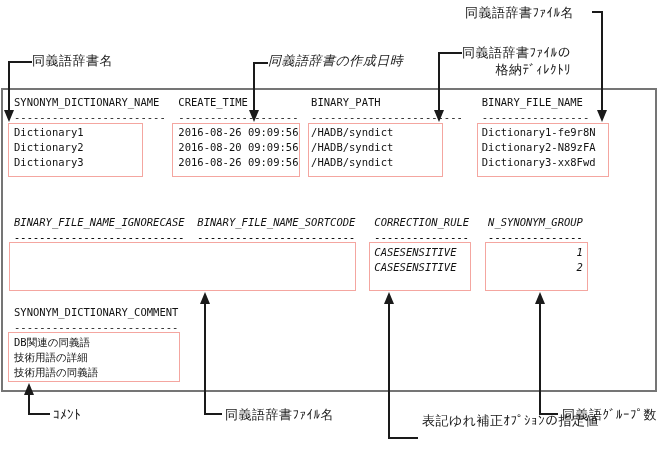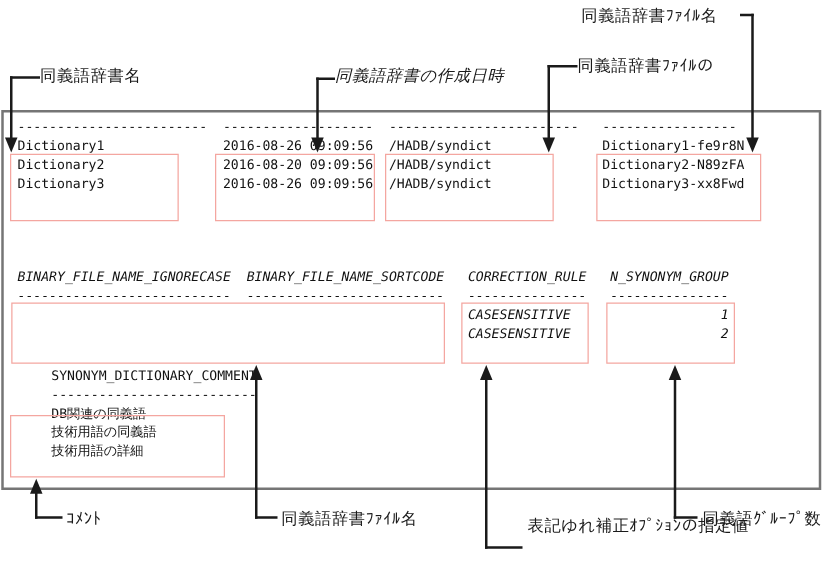--- a/index.html
+++ b/index.html
@@ -37,39 +37,40 @@
   }
 </style>
 </head>
 <body>
 
 <div class="figure">
 
   <div class="frame"></div>
 
   <div class="console" style="left:14px; top:95px;">
+    <div>SYNONYM_DICTIONARY_NAME   CREATE_TIME          BINARY_PATH                BINARY_FILE_NAME</div>
     <div>------------------------  -------------------  ------------------------   -----------------</div>
     <div>Dictionary1               2016-08-26 09:09:56  /HADB/syndict              Dictionary1-fe9r8N</div>
     <div>Dictionary2               2016-08-20 09:09:56  /HADB/syndict              Dictionary2-N89zFA</div>
     <div>Dictionary3               2016-08-26 09:09:56  /HADB/syndict              Dictionary3-xx8Fwd</div>
   </div>
 
   <div class="console" style="left:14px; top:215px;font-style:italic;">
     <div>BINARY_FILE_NAME_IGNORECASE  BINARY_FILE_NAME_SORTCODE   CORRECTION_RULE   N_SYNONYM_GROUP</div>
     <div>---------------------------  -------------------------   ---------------   ---------------</div>
     <div>                                                         CASESENSITIVE                   1</div>
     <div>                                                         CASESENSITIVE                   2</div>
   </div>
 
-  <div class="console" style="left:14px; top:294px;margin-left:27px;">
+  <div class="console" style="left:14px; top:305px;">
     <div>SYNONYM_DICTIONARY_COMMENT</div>
     <div>--------------------------</div>
     <div>DB関連の同義語</div>
+    <div>技術用語の詳細</div>
     <div>技術用語の同義語</div>
-    <div>技術用語の詳細</div>
   </div>
 
   <div class="hl" style="left:8px;   top:123px; width:135px; height:54px;"></div>
   <div class="hl" style="left:172px; top:123px; width:128px; height:54px;"></div>
   <div class="hl" style="left:308px; top:123px; width:135px; height:54px;"></div>
   <div class="hl" style="left:477px; top:123px; width:132px; height:54px;"></div>
   <div class="hl" style="left:9px;   top:242px; width:347px; height:49px;"></div>
   <div class="hl" style="left:369px; top:242px; width:102px; height:49px;"></div>
   <div class="hl" style="left:485px; top:242px; width:103px; height:49px;"></div>
   <div class="hl" style="left:8px;   top:332px; width:172px; height:50px;"></div>
@@ -79,20 +80,21 @@
   <div class="vline" style="left:8px; top:61px; width:2px; height:50px;"></div>
   <div class="arrow-down" style="left:4px; top:110px;"></div>
 
   <div class="note" style="left:268px; top:52px;font-style:italic;">同義語辞書の作成日時</div>
   <div class="hline" style="left:253px; top:62px; width:15px; height:2px;"></div>
   <div class="vline" style="left:253px; top:62px; width:2px; height:49px;"></div>
   <div class="arrow-down" style="left:249px; top:110px;"></div>
 
   <div class="note" style="left:462px; top:44px;text-align:right;">
     <div>同義語辞書ﾌｧｲﾙの</div>
+    <div>格納ﾃﾞｨﾚｸﾄﾘ</div>
   </div>
   <div class="hline" style="left:438px; top:52px; width:24px; height:2px;"></div>
   <div class="vline" style="left:438px; top:52px; width:2px; height:59px;"></div>
   <div class="arrow-down" style="left:434px; top:110px;"></div>
 
   <div class="note" style="left:465px; top:4px;">同義語辞書ﾌｧｲﾙ名</div>
   <div class="hline" style="left:592px; top:11px; width:11px; height:2px;"></div>
   <div class="vline" style="left:601px; top:11px; width:2px; height:100px;"></div>
   <div class="arrow-down" style="left:597px; top:110px;"></div>
 

